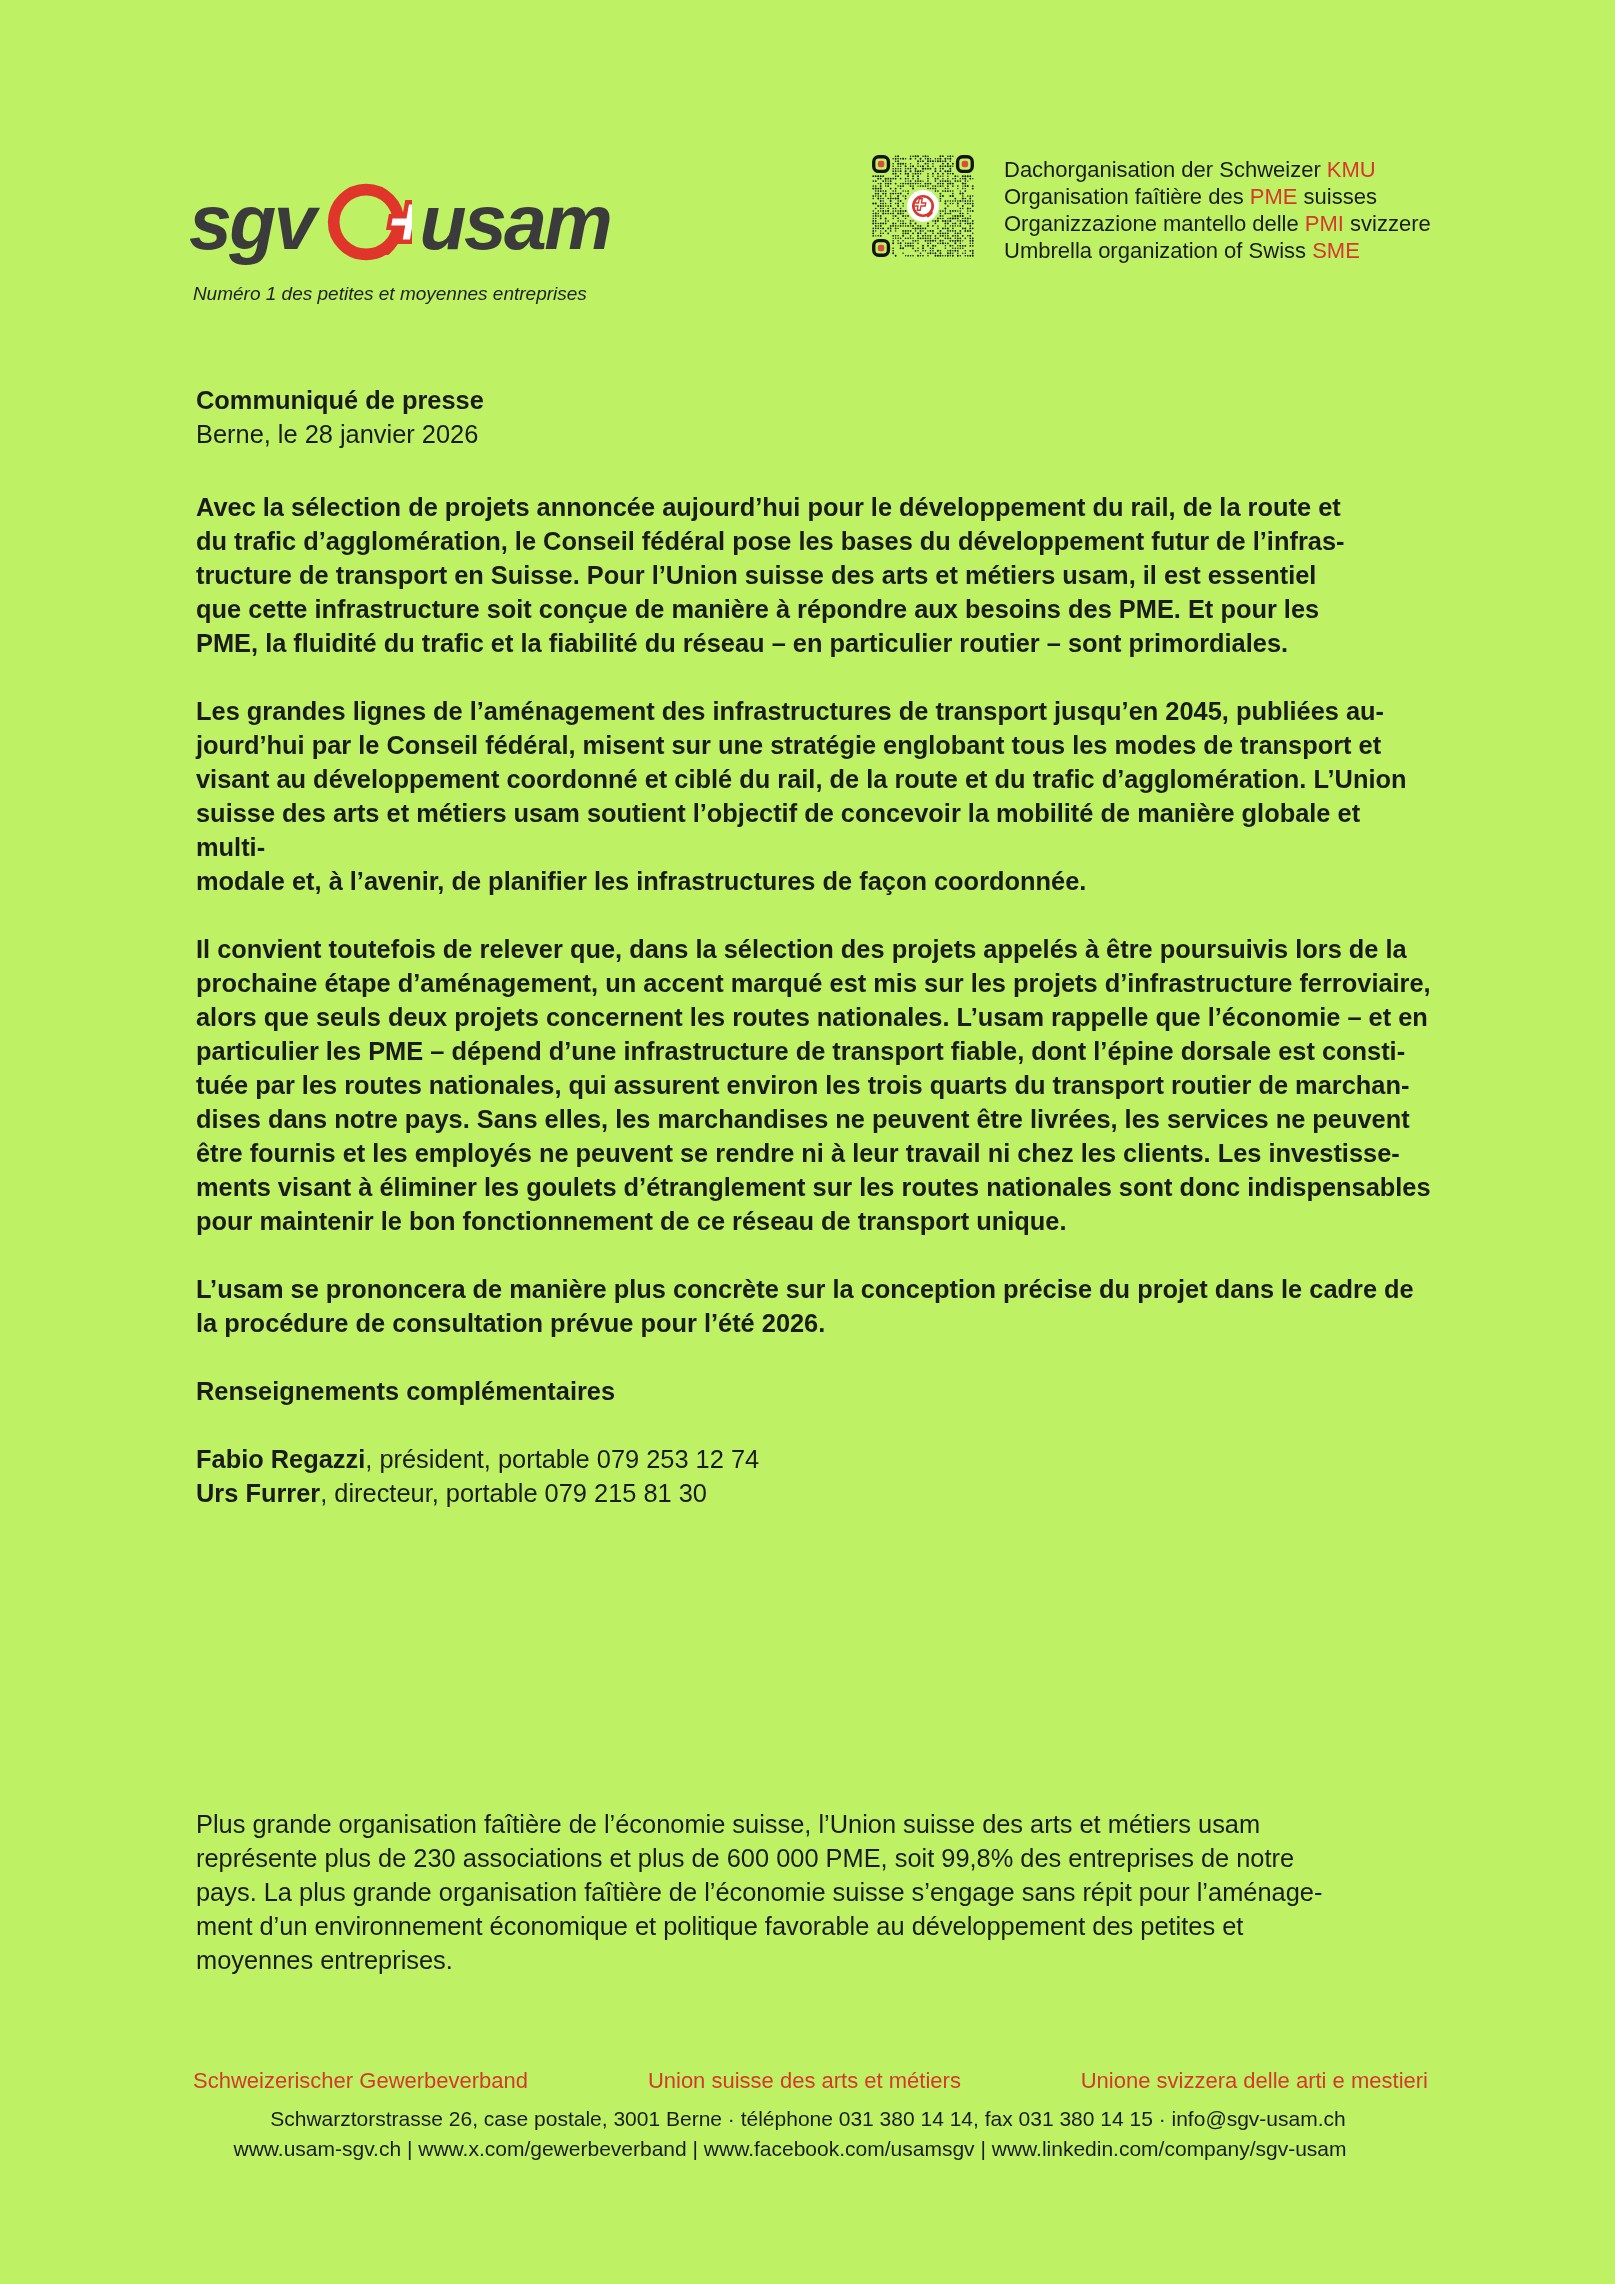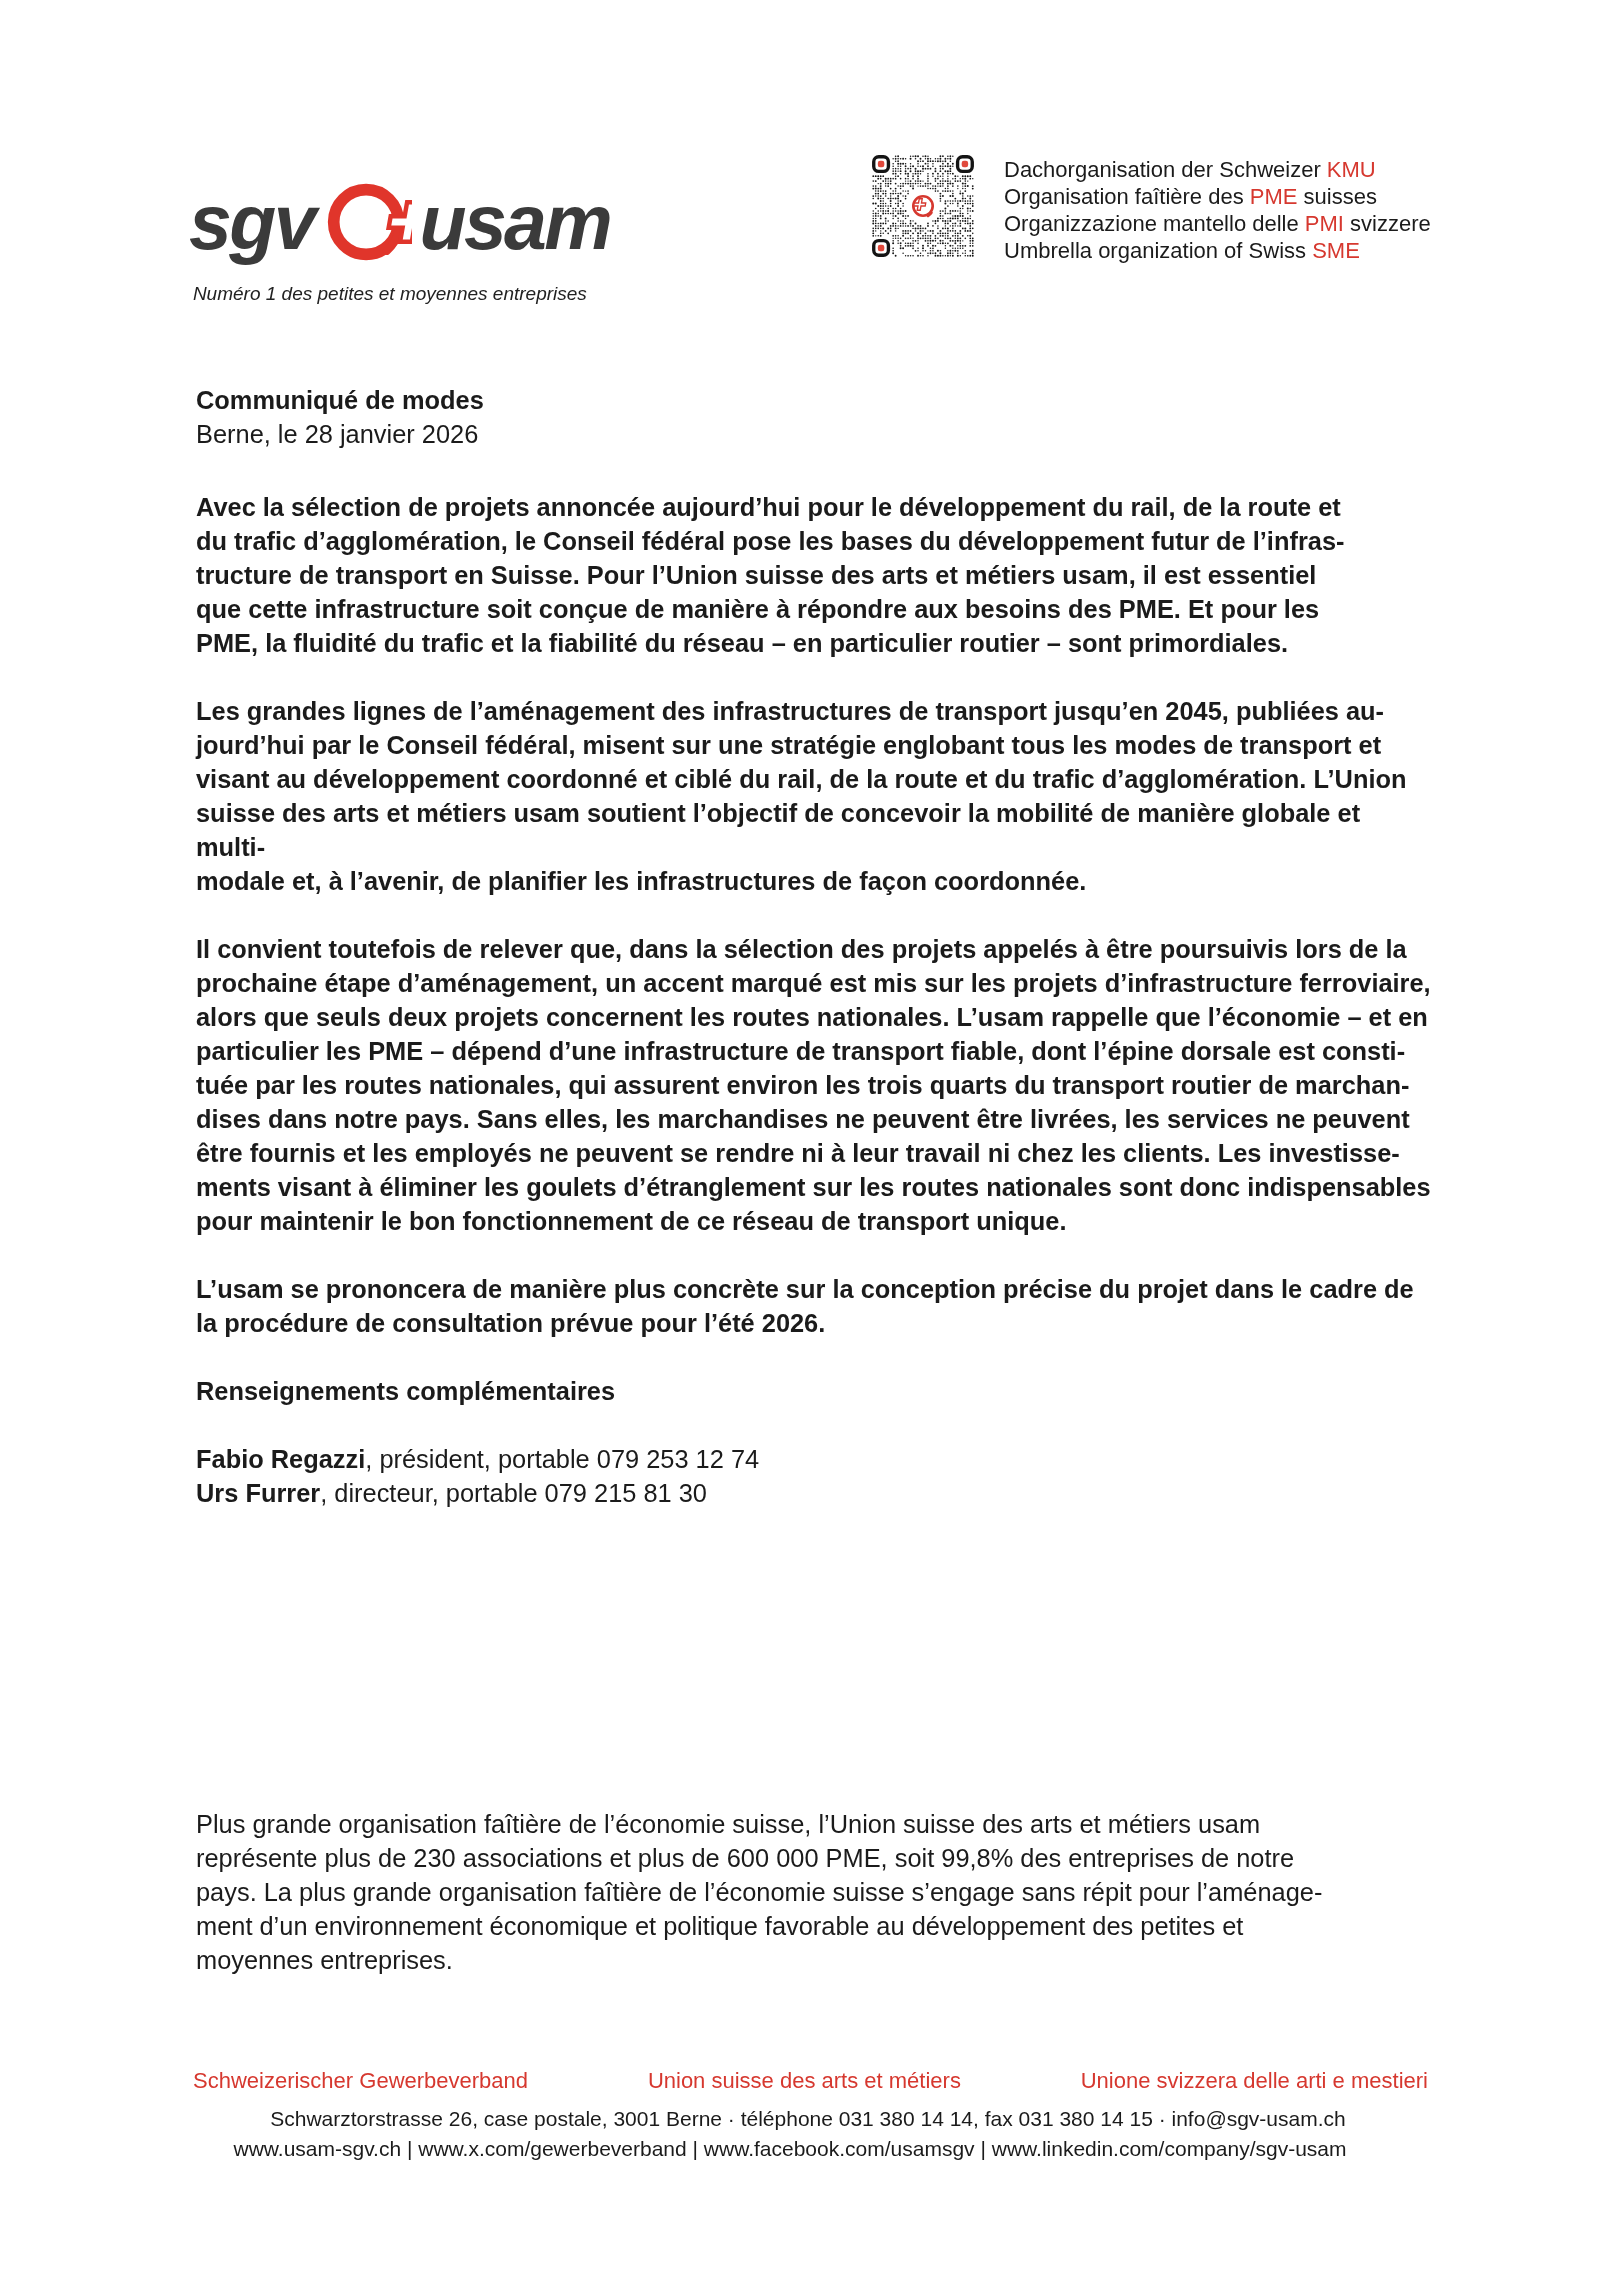--- a/index.html
+++ b/index.html
@@ -1,19 +1,19 @@
 <!DOCTYPE html>
 <html style="font-size:10.4px"><head>
 <meta charset="utf-8">
 <style>
   html,body { margin:0; padding:0; background:#e8e8e8; }
   .page {
     position:relative;
     width:1616px; height:2284px;
-    background:#ffffff;
+    background:#bef264;
     font-family:"Liberation Sans", sans-serif;
     color:#1b1b1b;
     overflow:hidden;
   }
 
   
   .logo-block { position:absolute; left:189px; top:177px; }
   .logo-row { display:flex; align-items:center; gap:5.2px; }
   .logo-text {
     font-style:italic; font-weight:bold;
@@ -898,21 +898,21 @@
   </div>
 
   <div class="org-desc">
     <div><span>Dachorganisation der Schweizer </span><span class="hl">KMU</span><span></span></div>
     <div><span>Organisation faîtière des </span><span class="hl">PME</span><span> suisses</span></div>
     <div><span>Organizzazione mantello delle </span><span class="hl">PMI</span><span> svizzere</span></div>
     <div><span>Umbrella organization of Swiss </span><span class="hl">SME</span><span></span></div>
   </div>
 
   <div class="main-col">
-    <div class="doc-type">Communiqué de modes</div>
+    <div class="doc-type">Communiqué de presse</div>
     <div class="dateline">Berne, le 28 janvier 2026</div>
 
 
     <div class="lead">Avec la sélection de projets annoncée aujourd’hui pour le développement du rail, de la route et
 du trafic d’agglomération, le Conseil fédéral pose les bases du développement futur de l’infras-
 tructure de transport en Suisse. Pour l’Union suisse des arts et métiers usam, il est essentiel
 que cette infrastructure soit conçue de manière à répondre aux besoins des PME. Et pour les
 PME, la fluidité du trafic et la fiabilité du réseau – en particulier routier – sont primordiales.</div>
 
     <div class="para">Les grandes lignes de l’aménagement des infrastructures de transport jusqu’en 2045, publiées au-

